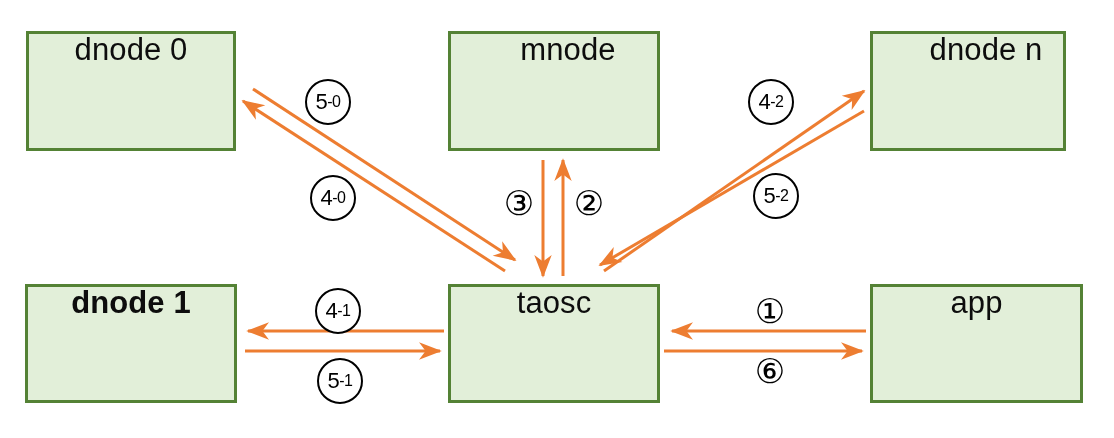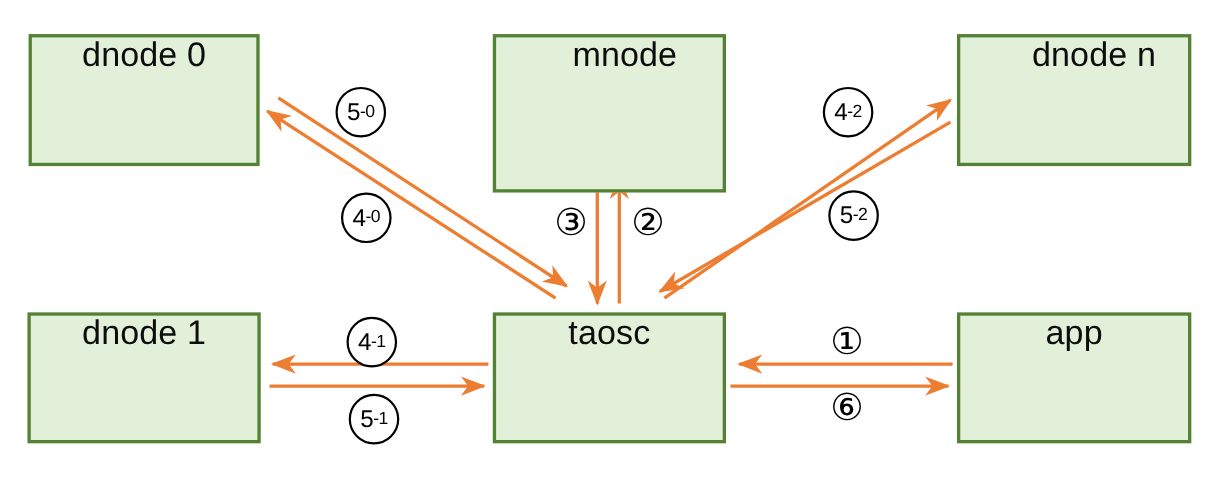--- a/index.html
+++ b/index.html
@@ -92,29 +92,29 @@
         <line x1="245" y1="351" x2="440" y2="351"></line>
         <line x1="604" y1="271" x2="864" y2="91"></line>
         <line x1="864" y1="111" x2="600" y2="265"></line>
       </g>
   </svg>
 
   <div class="node" style="left:26px;top:31px;width:210px;height:120px;">
     <span class="node-label">dnode 0</span>
   </div>
 
-  <div class="node" style="left:448px;top:31px;width:212px;height:144px;padding-left:28px;">
+  <div class="node" style="left:448px;top:31px;width:212px;height:120px;padding-left:28px;">
     <span class="node-label">mnode</span>
   </div>
 
-  <div class="node" style="left:870px;top:31px;width:213px;height:120px;padding-left:36px;">
+  <div class="node" style="left:870px;top:31px;width:196px;height:120px;padding-left:36px;">
     <span class="node-label">dnode n</span>
   </div>
 
-  <div class="node" style="left:25px;top:284px;width:212px;height:119px;">
+  <div class="node" style="left:25px;top:284px;width:212px;height:119px;font-weight:bold;">
     <span class="node-label">dnode 1</span>
   </div>
 
   <div class="node" style="left:448px;top:284px;width:212px;height:119px;">
     <span class="node-label">taosc</span>
   </div>
 
   <div class="node" style="left:870px;top:284px;width:213px;height:119px;">
     <span class="node-label">app</span>
   </div>

